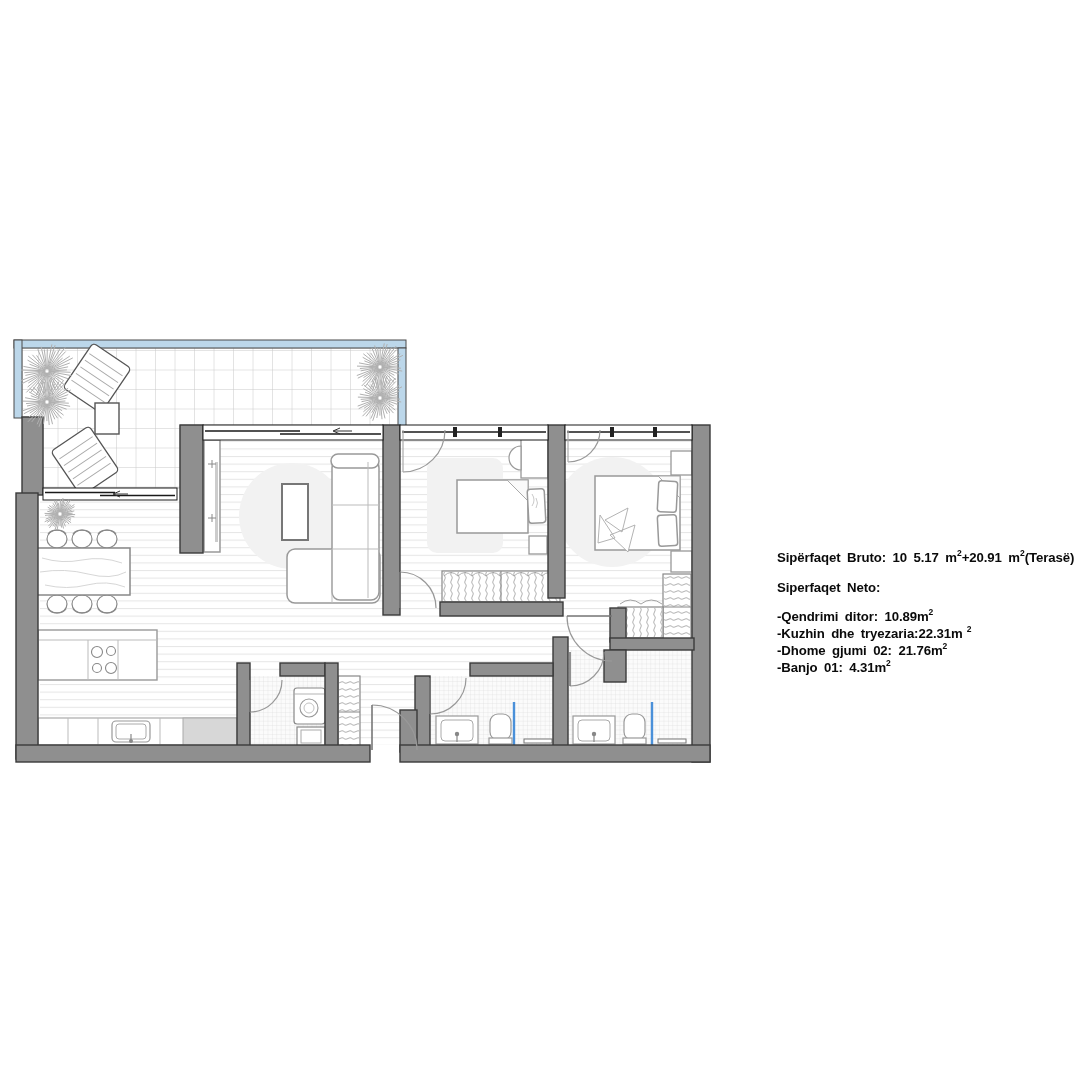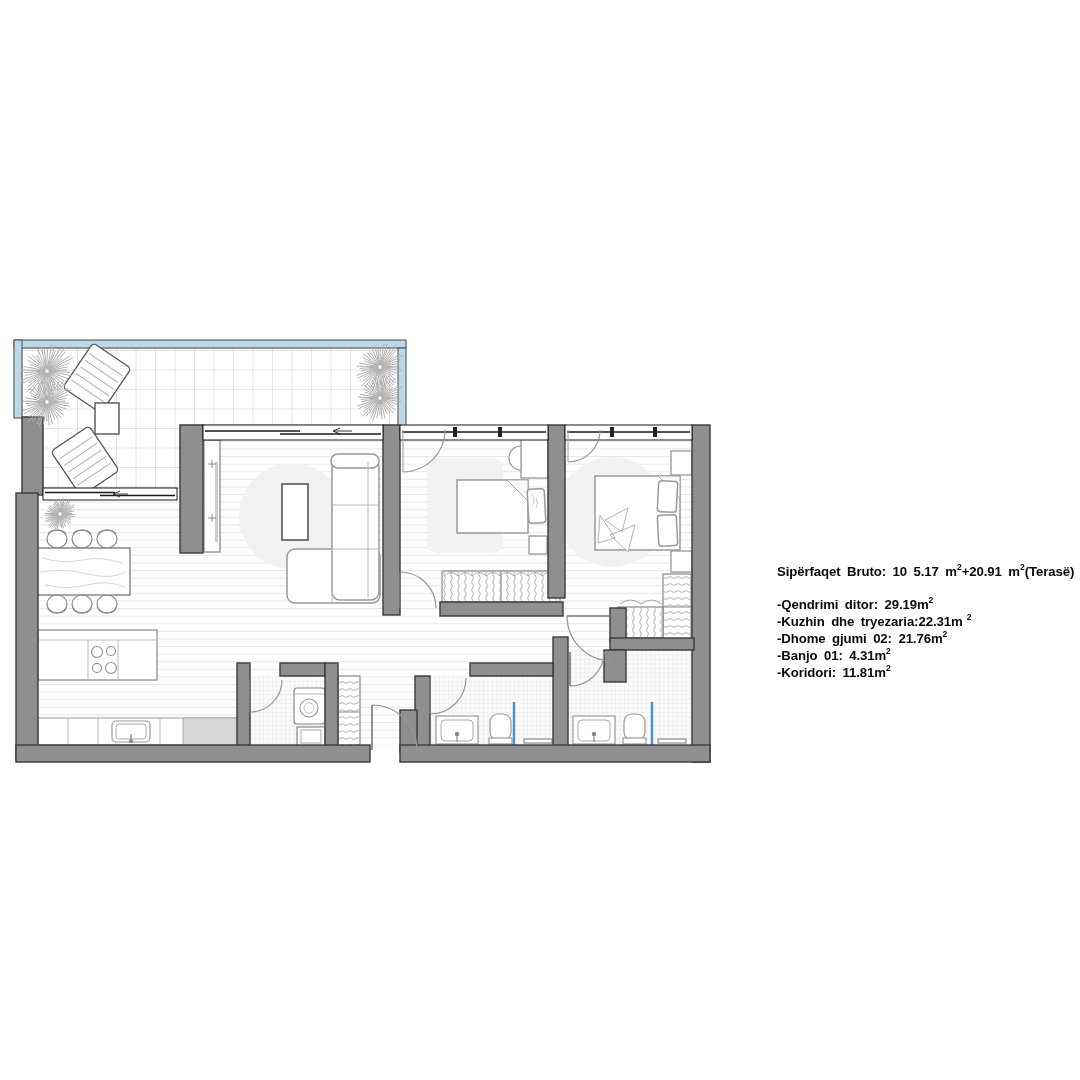--- a/index.html
+++ b/index.html
@@ -1,20 +1,20 @@
 <!DOCTYPE html>
 <html><head>
 <meta charset="utf-8">
 <style>
   html,body{margin:0;padding:0;background:#fff;}
   #canvas{position:relative;width:1080px;height:1080px;background:#fff;overflow:hidden;
           font-family:"Liberation Sans",sans-serif;}
   #plan-svg{position:absolute;left:0;top:0;}
   
-  #annotation{position:absolute;left:777px;top:560px;width:300px;color:#0a0a0a;
+  #annotation{position:absolute;left:777px;top:546px;width:300px;color:#0a0a0a;
               font-weight:bold;font-size:13.2px;letter-spacing:-0.1px;word-spacing:3px;}
   #annotation .line{height:17px;line-height:17px;white-space:nowrap;}
   #annotation .line-gross-area{margin-bottom:16px;}
   #annotation .line-net-heading{margin-bottom:9px;}
   #annotation sup{font-size:8.5px;position:relative;top:-1px;vertical-align:super;letter-spacing:0;}
 </style>
 </head>
 <body>
 
 <div id="canvas">
@@ -311,20 +311,20 @@
   <g>
         <path d="M382.0,398.0L397.0,397.0M382.0,398.3L400.0,399.1M381.9,398.5L401.2,402.0M381.8,398.8L398.1,404.6M381.7,399.0L393.8,406.0M381.6,399.3L395.3,410.1M381.4,399.5L393.5,413.1M381.2,399.6L389.7,412.9M380.9,399.8L387.2,413.8M380.7,399.9L385.0,418.4M380.4,400.0L382.0,419.2M380.1,400.0L379.9,415.6M379.9,400.0L376.8,418.0M379.6,400.0L372.7,420.8M379.3,399.9L370.8,418.6M379.1,399.8L371.7,412.7M378.8,399.6L366.0,416.4M378.6,399.5L362.5,416.2M378.4,399.3L363.4,411.8M378.3,399.0L364.1,408.2M378.2,398.8L358.7,408.7M378.1,398.5L357.7,406.1M378.0,398.3L361.5,401.7M378.0,398.0L360.7,399.4M378.0,397.7L357.9,397.1M378.1,397.5L359.8,394.1M378.2,397.2L365.0,392.2M378.3,397.0L363.4,388.7M378.4,396.7L364.0,385.3M378.6,396.5L367.5,384.2M378.8,396.4L371.1,384.6M379.1,396.2L372.1,379.6M379.3,396.1L375.0,377.4M379.6,396.0L377.7,379.6M379.9,396.0L380.3,379.5M380.1,396.0L384.2,375.4M380.4,396.0L386.9,376.0M380.7,396.1L387.1,381.1M380.9,396.2L390.9,379.4M381.2,396.4L395.4,378.0M381.4,396.5L395.9,381.4M381.6,396.7L393.3,387.1M381.7,397.0L399.4,385.3M381.8,397.2L402.0,386.8M381.9,397.5L399.5,391.2M382.0,397.7L397.9,394.4" stroke="#b0b0b0" stroke-width="1" fill="none"></path>
       </g>
   <g>
         <path d="M62.0,514.0L72.6,513.2M62.0,514.3L75.1,514.6M61.9,514.5L74.4,516.8M61.8,514.8L71.1,518.3M61.7,515.0L71.0,520.2M61.6,515.3L71.1,522.8M61.4,515.5L69.0,524.0M61.2,515.6L66.0,523.0M60.9,515.8L65.4,526.4M60.7,515.9L63.5,528.5M60.4,516.0L61.5,527.5M60.1,516.0L60.0,526.1M59.9,516.0L57.2,529.4M59.6,516.0L55.0,529.7M59.3,515.9L54.6,526.6M59.1,515.8L52.9,526.2M58.8,515.6L49.4,527.8M58.6,515.5L48.4,526.1M58.4,515.3L50.2,522.1M58.3,515.0L47.1,522.4M58.2,514.8L44.7,521.8M58.1,514.5L45.7,519.1M58.0,514.3L48.4,516.2M58.0,514.0L45.0,515.4M58.0,513.7L44.6,513.4M58.1,513.5L47.3,511.3M58.2,513.2L48.7,509.7M58.3,513.0L47.7,507.2M58.4,512.7L49.2,505.4M58.6,512.5L52.2,505.4M58.8,512.4L53.1,503.3M59.1,512.2L54.4,500.6M59.3,512.1L56.5,500.5M59.6,512.0L58.4,503.1M59.9,512.0L60.5,499.4M60.1,512.0L63.0,498.0M60.4,512.0L64.1,500.1M60.7,512.1L64.9,502.2M60.9,512.2L68.6,499.7M61.2,512.4L70.5,500.3M61.4,512.5L69.6,503.9M61.6,512.7L71.1,504.8M61.7,513.0L74.4,504.5M61.8,513.2L74.5,506.7M61.9,513.5L71.6,510.2M62.0,513.7L74.3,510.9" stroke="#b0b0b0" stroke-width="1" fill="none"></path>
       </g>
 </svg>
 
 <div id="annotation">
       <div class="line line-gross-area"><span>Sipërfaqet Bruto: 10 5.17 m</span><sup>2</sup><span>+20.91 m</span><sup>2</sup><span>(Terasë)</span></div>
-      <div class="line line-qendrimi"><span>-Qendrimi ditor: 29.19m</span><sup>2</sup></div>
+      <div class="line line-net-heading"><span>Siperfaqet Neto:</span></div>
+      <div class="line line-qendrimi"><span>-Qendrimi ditor: 10.89m</span><sup>2</sup></div>
       <div class="line line-kuzhin"><span>-Kuzhin dhe tryezaria:22.31m</span><sup> 2</sup></div>
       <div class="line line-dhome-02"><span>-Dhome gjumi 02: 21.76m</span><sup>2</sup></div>
       <div class="line line-banjo-01"><span>-Banjo 01: 4.31m</span><sup>2</sup></div>
-      <div class="line line-koridori"><span>-Koridori: 11.81m</span><sup>2</sup></div>
     </div>
 
 </div>
 
 </body></html>

